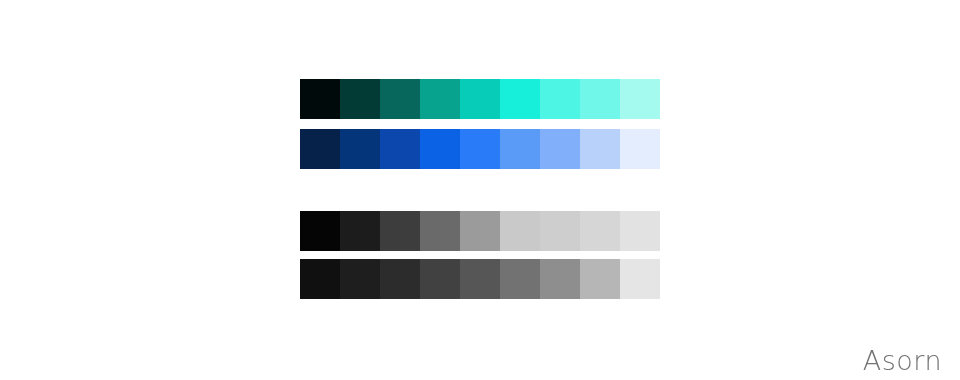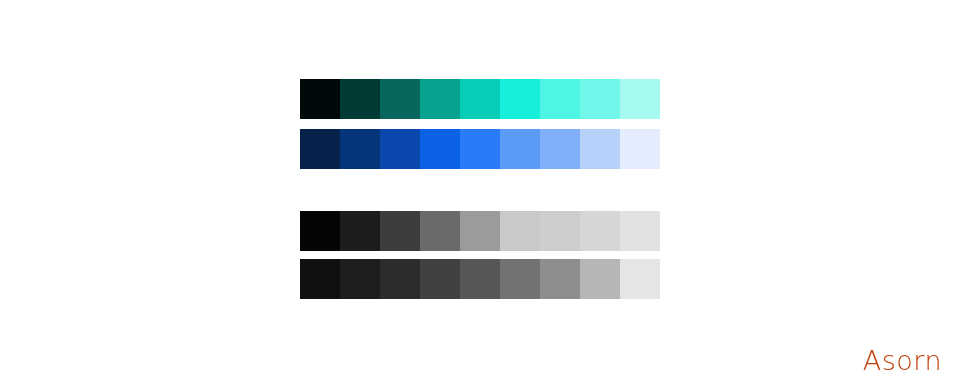--- a/index.html
+++ b/index.html
@@ -108,15 +108,15 @@
       <div class="swatch" style="background-color: rgb(30, 30, 30);"></div>
       <div class="swatch" style="background-color: rgb(44, 44, 44);"></div>
       <div class="swatch" style="background-color: rgb(65, 65, 65);"></div>
       <div class="swatch" style="background-color: rgb(86, 86, 86);"></div>
       <div class="swatch" style="background-color: rgb(114, 114, 114);"></div>
       <div class="swatch" style="background-color: rgb(142, 142, 142);"></div>
       <div class="swatch" style="background-color: rgb(182, 182, 182);"></div>
       <div class="swatch" style="background-color: rgb(229, 229, 229);"></div>
     </div>
 
-  <div class="watermark" style="color: #c2410c;">Asorn</div>
+  <div class="watermark" style="color: #737373;">Asorn</div>
 
 </div>
 
 </body></html>

